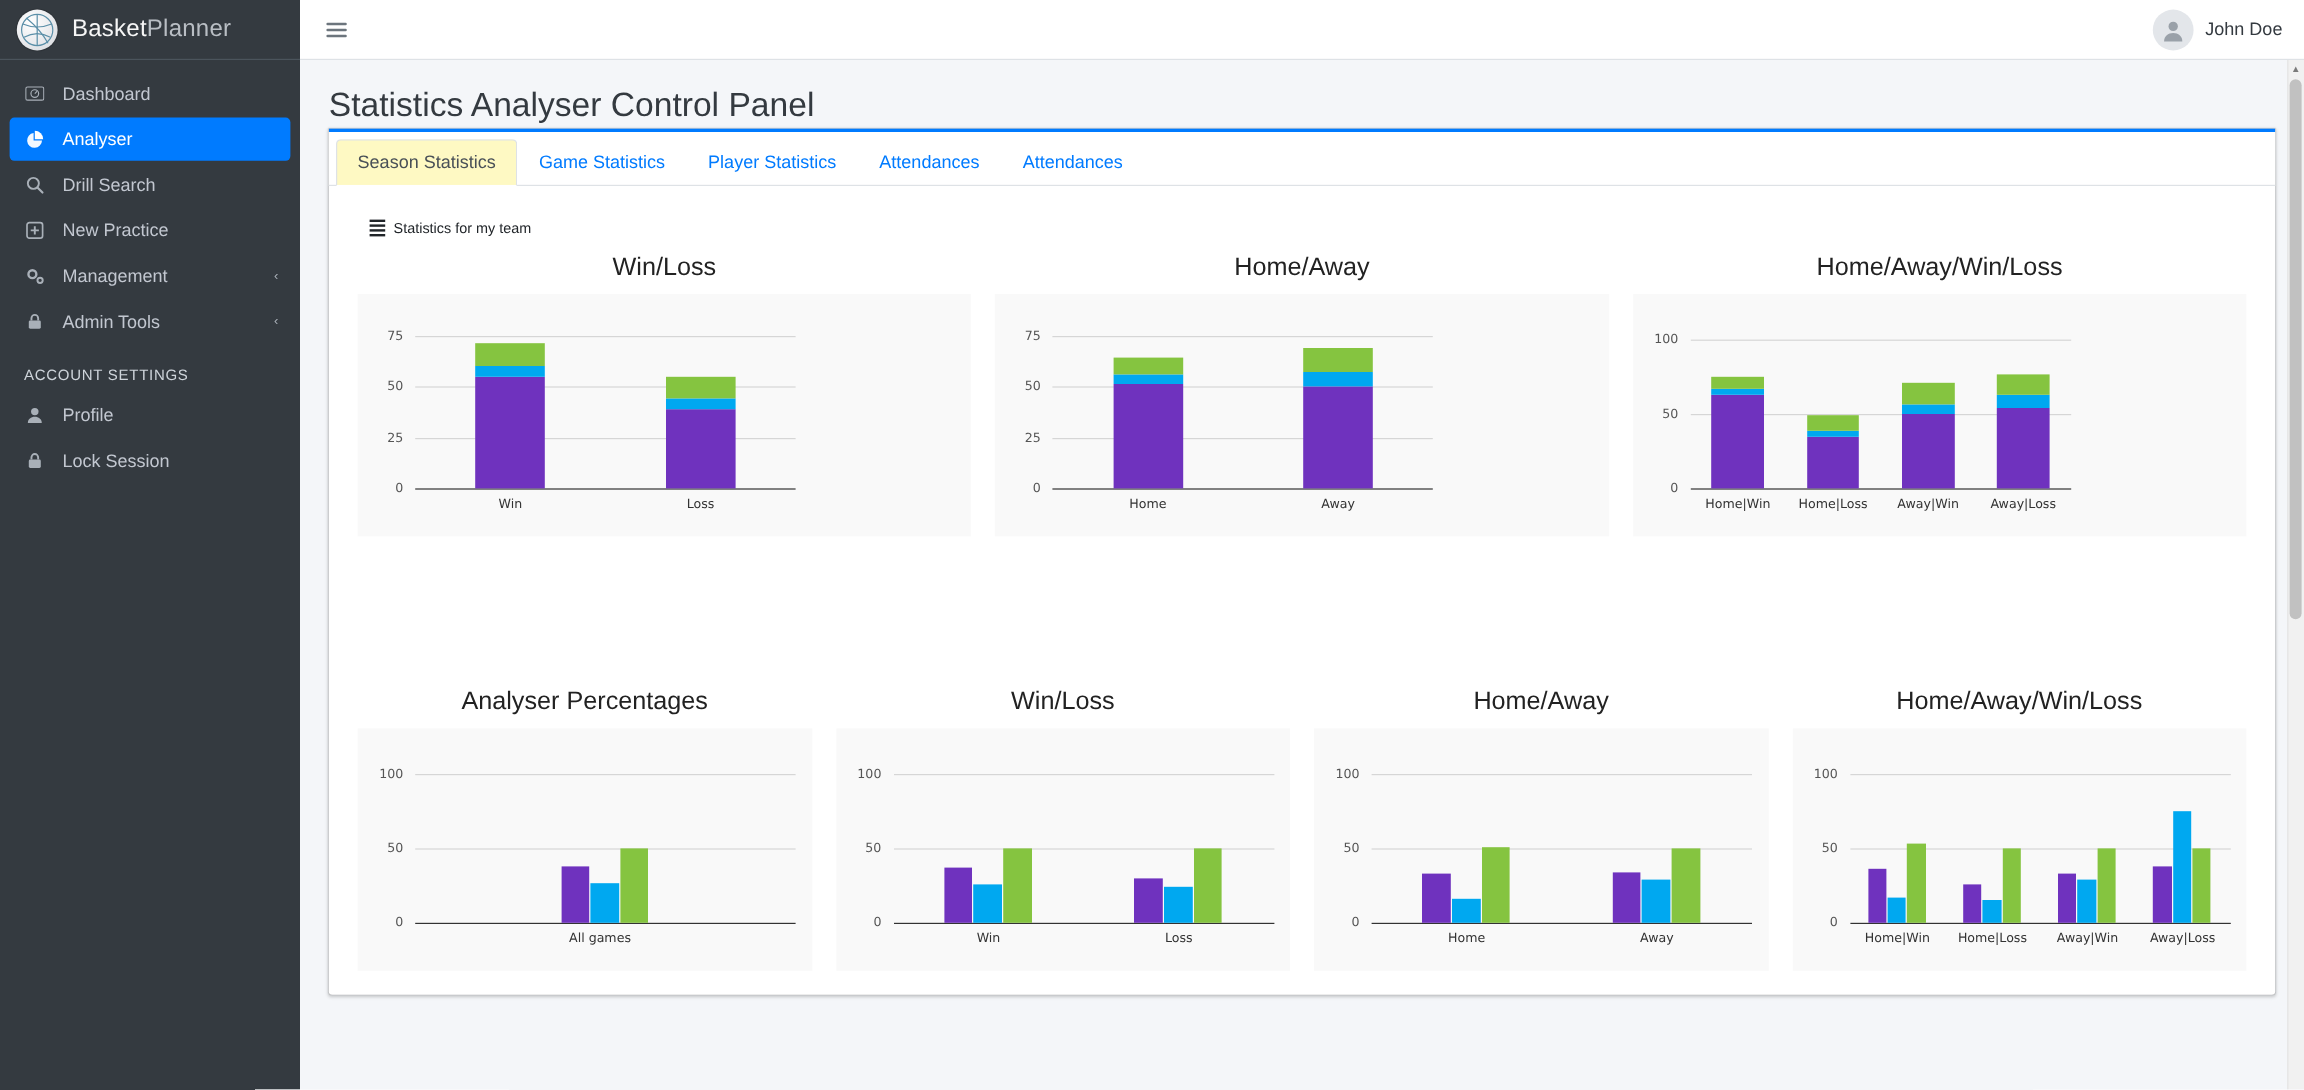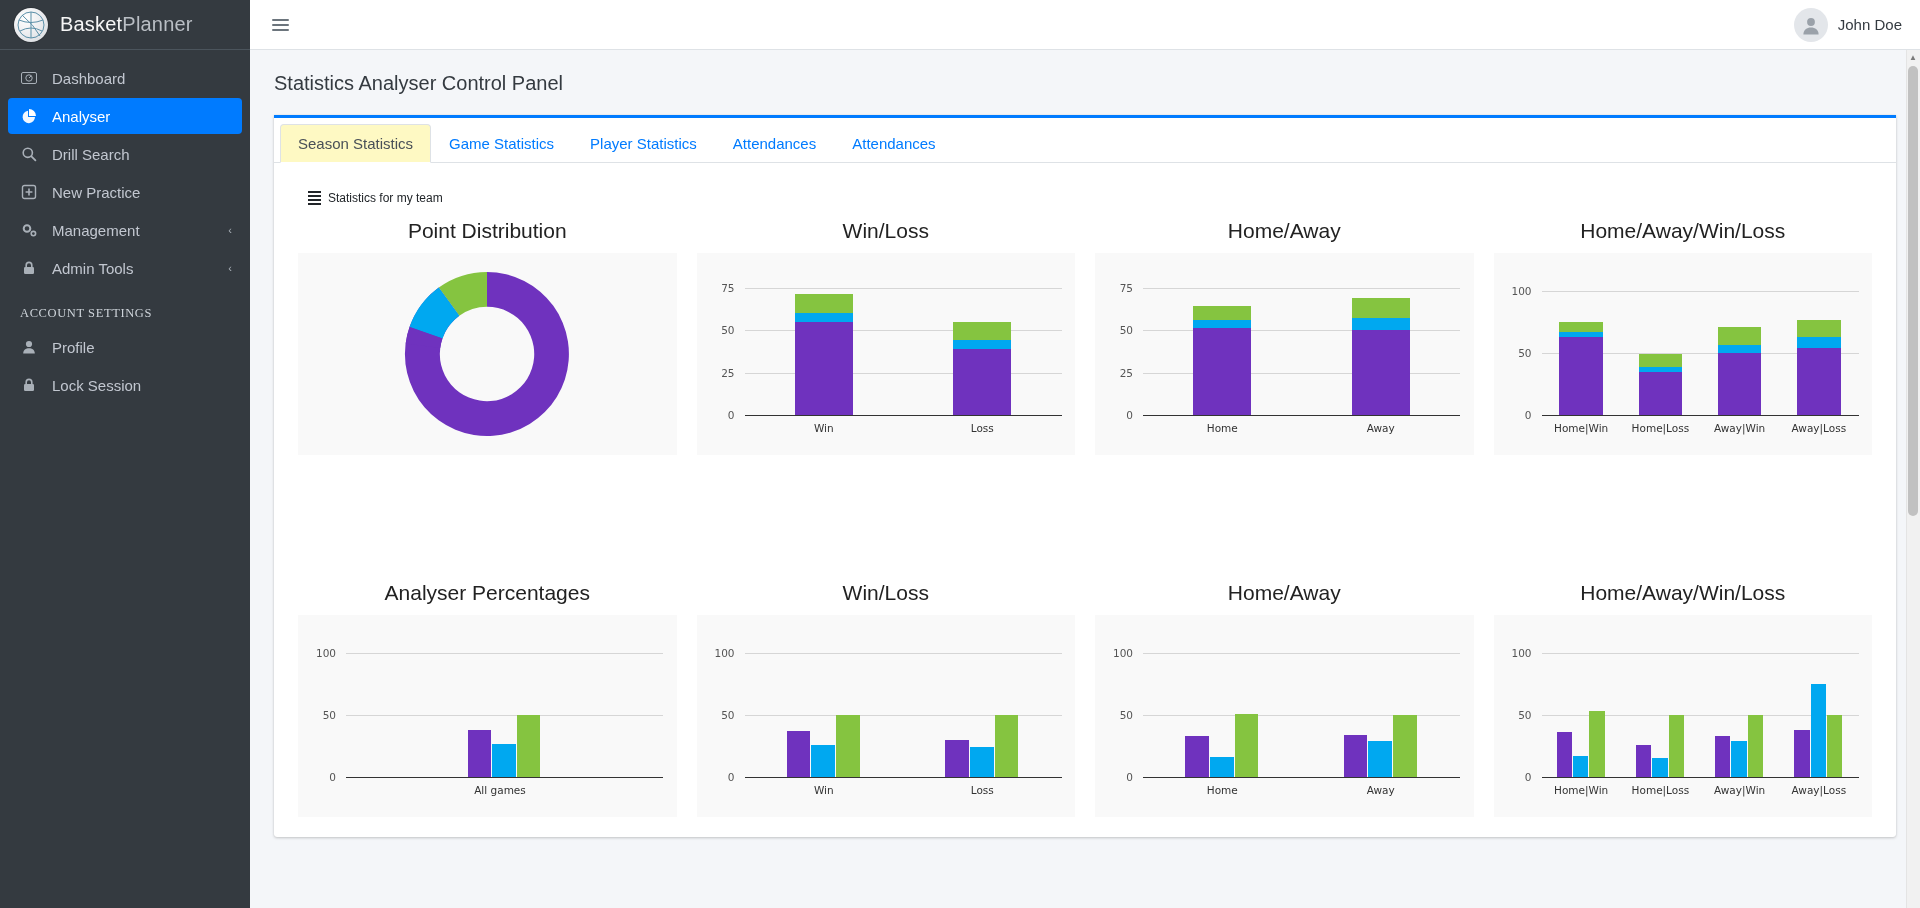--- a/index.html
+++ b/index.html
@@ -43,42 +43,42 @@
   .nav-item.active { background: #007bff; color: #fff; }
   .nav-ico {
     width: 22px; min-width: 22px; display: flex;
     align-items: center; justify-content: center;
     color: #a9b0b8; font-size: 15px;
   }
   .nav-item.active .nav-ico { color: #fff; }
   .nav-arrow { margin-left: auto; font-size: 11px; color: #a9b0b8; }
   .nav-header {
     padding: 18px 12px 8px 12px; font-size: 12.5px;
-    letter-spacing: .6px; color: #ced4da; text-transform: uppercase; font-family: Liberation Serif, serif;
+    letter-spacing: .6px; color: #ced4da; text-transform: uppercase;
   }
 
   
   .main { flex: 1 1 auto; height: 908px; display: flex; flex-direction: column; min-width: 0; }
   .topbar {
     height: 50px; background: #fff; border-bottom: 1px solid #dee2e6;
     display: flex; align-items: center; padding: 0 18px; flex: 0 0 50px;
   }
   .hamburger { display: flex; flex-direction: column; gap: 3px; cursor: pointer; padding: 4px; }
   .hamburger span { display: block; width: 17px; height: 2px; background: #6c757d; border-radius: 1px; }
   .topbar-right { margin-left: auto; display: flex; align-items: center; gap: 10px; }
   .avatar {
     width: 34px; height: 34px; border-radius: 50%; background: #e3e6ea;
     display: flex; align-items: center; justify-content: center; color: #9aa1a9;
   }
   .user-name { font-size: 15px; color: #343a40; }
 
   .content-wrap { flex: 1 1 auto; overflow: hidden; position: relative; }
   .content { padding: 22px 24px 0 24px; }
 
-  .page-title { font-size: 20px; font-weight: 400; color: #343a40; margin-bottom: 20px; }
+  .page-title { font-size: 28px; font-weight: 400; color: #343a40; margin-bottom: 3px; }
 
   .card {
     background: #fff; border-top: 3px solid #007bff;
     box-shadow: 0 0 1px rgba(0,0,0,.125), 0 1px 3px rgba(0,0,0,.2);
     border-radius: 0 0 3px 3px;
   }
   .tabs {
     display: flex; gap: 0; padding: 6px 6px 0 6px;
     border-bottom: 1px solid #dee2e6; background: #fff;
   }
@@ -275,35 +275,20 @@
               <span class="bars-ico">
                   <i></i>
                   <i></i>
                   <i></i>
                   <i></i>
                 </span>
               <span>Statistics for my team</span>
             </div>
 
             <div class="charts-row">
-              <div class="chart-cell">
-                <div class="chart-title">Point Distribution</div>
-                <div class="chart-box">
-                  <div class="donut-wrap">
-                    <svg width="196" height="196" viewBox="0 0 196 196">
-                      <g transform="translate(98,98)">
-                        <path d="M 0 -82 A 82 82 0 1 1 -48.2 -66.4 L -27.7 -38.2 A 47.2 47.2 0 1 0 0 -47.2 Z" fill="#6f32be"></path>
-                        <path d="M 0 -82 A 82 82 0 0 0 -48.2 -66.4 L -27.7 -38.2 A 47.2 47.2 0 0 1 0 -47.2 Z" fill="#85c440" transform="rotate(0)"></path>
-                        <path d="M -48.2 -66.4 A 82 82 0 0 0 -77.4 -27.1 L -44.5 -15.6 A 47.2 47.2 0 0 1 -27.7 -38.2 Z" fill="#00a8f0"></path>
-                        <path d="M -77.4 -27.1 A 82 82 0 0 0 -81.3 -10.6 L -46.8 -6.1 A 47.2 47.2 0 0 1 -44.5 -15.6 Z" fill="#6f32be"></path>
-                      </g>
-                    </svg>
-                  </div>
-                </div>
-              </div>
 
               <div class="chart-cell">
                 <div class="chart-title">Win/Loss</div>
                 <div class="chart-box">
                   <div class="plot" id="plot1">
                       <div class="ytick" style="left: 0px; width: 38px; top: 162px;">0</div>
                       <div class="gridline" style="left: 48px; width: 317px; top: 119.5px;"></div>
                       <div class="ytick" style="left: 0px; width: 38px; top: 119.5px;">25</div>
                       <div class="gridline" style="left: 48px; width: 317px; top: 77px;"></div>
                       <div class="ytick" style="left: 0px; width: 38px; top: 77px;">50</div>

